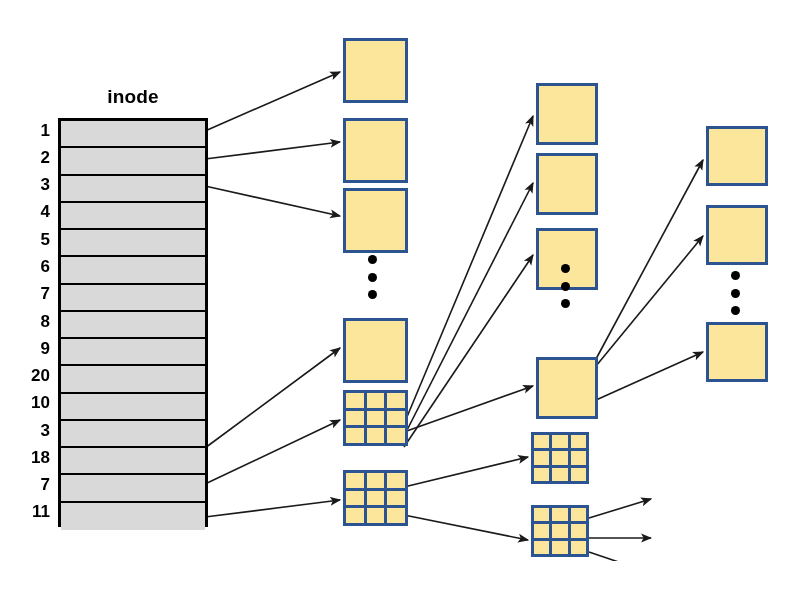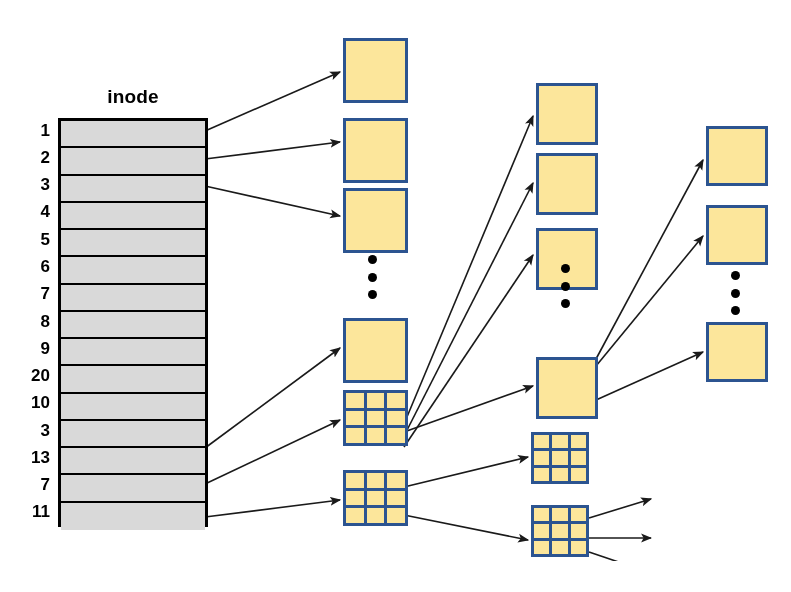--- a/index.html
+++ b/index.html
@@ -155,21 +155,21 @@
       <div class="inode-label" style="top: 175.167px;">3</div>
       <div class="inode-label" style="top: 202.433px;">4</div>
       <div class="inode-label" style="top: 229.7px;">5</div>
       <div class="inode-label" style="top: 256.967px;">6</div>
       <div class="inode-label" style="top: 284.233px;">7</div>
       <div class="inode-label" style="top: 311.5px;">8</div>
       <div class="inode-label" style="top: 338.767px;">9</div>
       <div class="inode-label" style="top: 366.033px;">20</div>
       <div class="inode-label" style="top: 393.3px;">10</div>
       <div class="inode-label" style="top: 420.567px;">3</div>
-      <div class="inode-label" style="top: 447.833px;">13</div>
+      <div class="inode-label" style="top: 447.833px;">18</div>
       <div class="inode-label" style="top: 475.1px;">7</div>
       <div class="inode-label" style="top: 502.367px;">11</div>
     </div>
 
   <div id="block-layer">
       <div class="blk" style="left: 343px; top: 38px; width: 65px; height: 65px;"></div>
       <div class="blk" style="left: 343px; top: 118px; width: 65px; height: 65px;"></div>
       <div class="blk" style="left: 343px; top: 188px; width: 65px; height: 65px;"></div>
       <div class="blk" style="left: 343px; top: 318px; width: 65px; height: 65px;"></div>
       <div class="grid-blk" style="left: 343px; top: 390px; width: 65px; height: 56px;">

